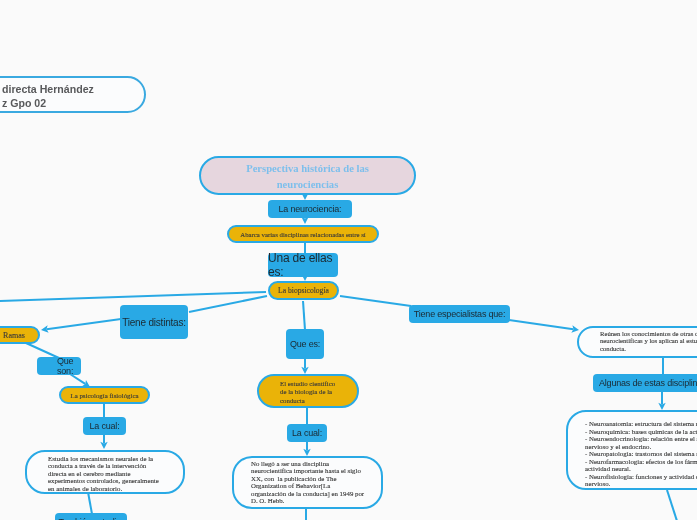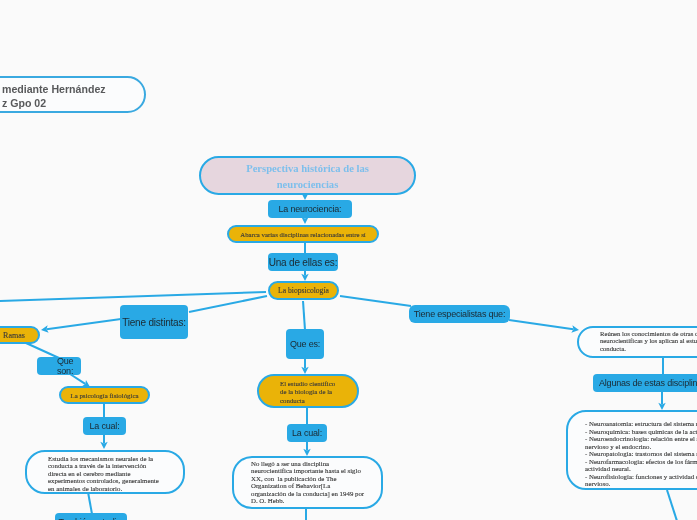--- a/index.html
+++ b/index.html
@@ -66,31 +66,31 @@
         <line x1="662" y1="391" x2="662" y2="404.24"></line>
         <polygon points="662.00,410.00 658.30,402.80 662.00,404.38 665.70,402.80" stroke="none"></polygon>
         <line x1="667" y1="490" x2="677" y2="521"></line>
       </g>
 </svg>
 
 <div class="node" style="left:-72px;top:76px;width:218px;height:37px;
             background:#fbfcfd;border:2.05px solid #3aa9e0;border-radius:999px;
             font-family:'Liberation Sans',sans-serif;font-size:10.6px;line-height:1.1;
             color:#58595b;font-weight:700;white-space:nowrap;">
-  <div style="position:absolute;left:72px;top:6px;">mediante Hernández</div>
+  <div style="position:absolute;left:72px;top:6px;">directa Hernández</div>
   <div style="position:absolute;left:72px;top:20px;">z Gpo 02</div>
 </div>
 
 <div class="node title" style="left:199px;top:156px;width:217px;height:39px;font-size:10.6px;padding:3px 18px 0 18px;line-height:15.6px;">Perspectiva histórica de las neurociencias</div>
 
 <div class="node lbl" style="left:268px;top:200px;width:84px;height:18px;font-size:9px;">La neurociencia:</div>
 
 <div class="node oval" style="left:227px;top:225px;width:152px;height:18px;font-size:6.8px;">Abarca varias disciplinas relacionadas entre sí</div>
 
-<div class="node lbl" style="left:268px;top:253px;width:70px;height:18px;font-size:10px;">Una de ellas es:</div>
+<div class="node lbl" style="left:268px;top:253px;width:70px;height:24px;font-size:12px;">Una de ellas es:</div>
 
 <div class="node oval" style="left:268px;top:281px;width:71px;height:19px;font-size:7.6px;">La biopsicología</div>
 
 <div class="node lbl" style="left:286px;top:329px;width:38px;height:30px;font-size:9px;">Que es:</div>
 
 <div class="node oval" style="left:257px;top:374px;width:102px;height:34px;font-size:6.85px;line-height:8.4px;
             padding:4px 0 0 21px;text-align:left;justify-content:flex-start;align-items:flex-start;white-space:pre;">El estudio científico
 de la biología de la
 conducta</div>
 
@@ -116,21 +116,21 @@
 
 <div class="node rect" style="left:25px;top:450px;width:160px;height:44px;font-size:6.85px;line-height:7.4px;
             padding:3px 0 0 21px;white-space:pre;align-items:flex-start;">Estudia los mecanismos neurales de la
 conducta a través de la intervención
 directa en el cerebro mediante
 experimentos controlados, generalmente
 en animales de laboratorio.</div>
 
 <div class="node lbl" style="left:55px;top:513px;width:72px;height:18px;font-size:9px;">También estudia:</div>
 
-<div class="node lbl" style="left:409px;top:305px;width:101px;height:18px;font-size:9px;border-radius:6px;">Tiene especialistas que:</div>
+<div class="node lbl" style="left:409px;top:305px;width:101px;height:18px;font-size:9px;">Tiene especialistas que:</div>
 
 <div class="node rect" style="left:577px;top:326px;width:200px;height:32px;font-size:6.7px;line-height:7.4px;
             padding:2px 0 0 21px;white-space:pre;align-items:flex-start;">Reúnen los conocimientos de otras disciplinas
 neurocientíficas y los aplican al estudio de la
 conducta.</div>
 
 <div class="node lbl" style="left:593px;top:374px;width:140px;height:18px;font-size:9px;justify-content:flex-start;padding-left:6px;white-space:nowrap;">Algunas de estas disciplinas</div>
 
 <div class="node rect" style="left:566px;top:410px;width:200px;height:80px;font-size:6.85px;line-height:7.55px;
             align-items:flex-start;padding:8px 0 0 17px;white-space:pre;">

